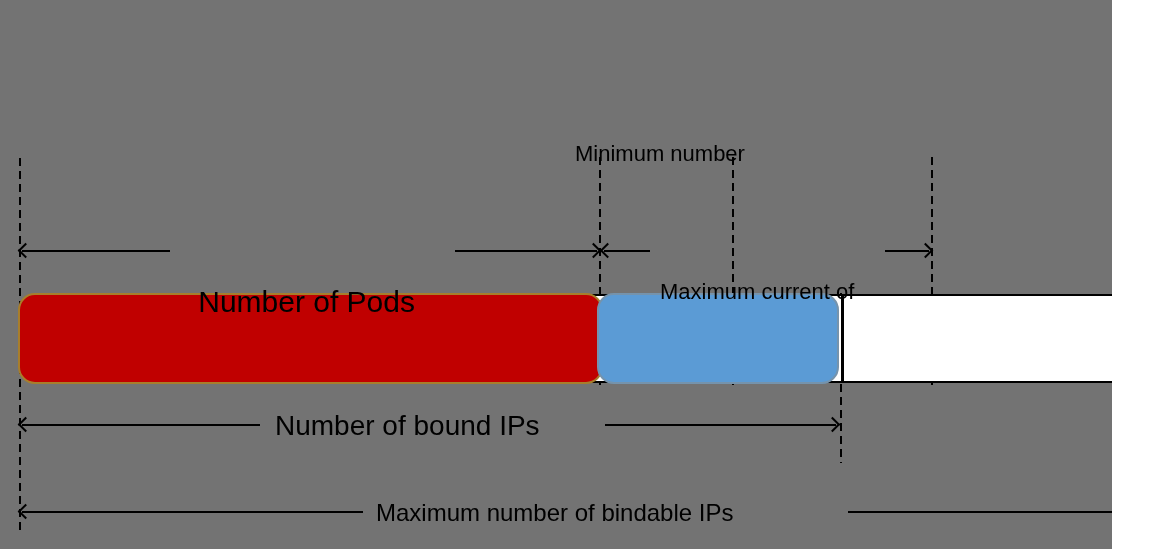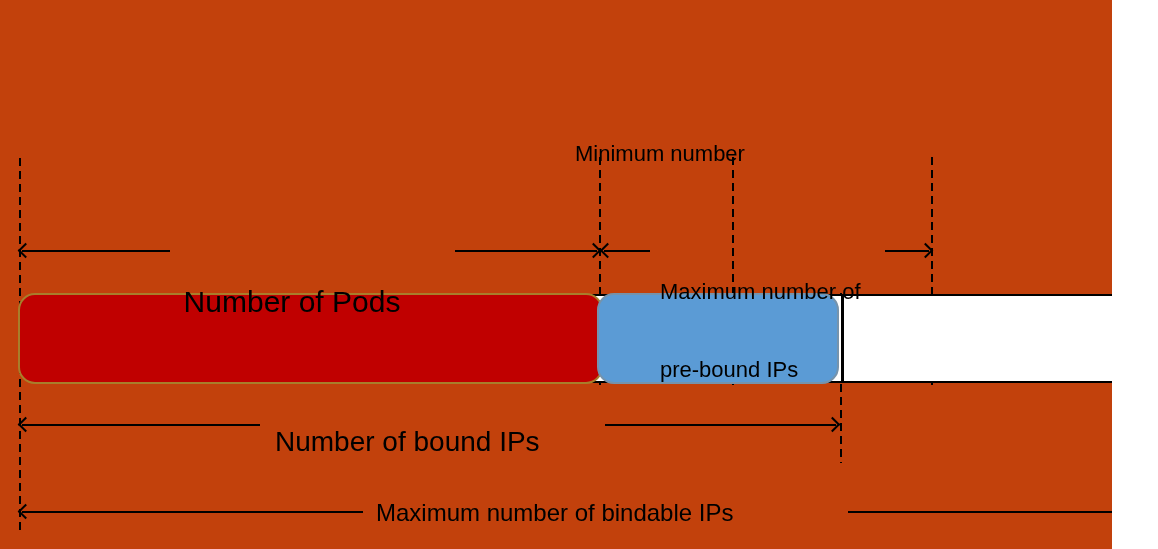--- a/index.html
+++ b/index.html
@@ -1,19 +1,19 @@
 <!DOCTYPE html>
 <html><head>
 <meta charset="utf-8">
 <style>
   html,body{margin:0;padding:0;background:#ffffff;}
   #canvas{
     position:relative;
     width:1112px;height:549px;
-    background:#c2410c;
+    background:#737373;
     font-family:"Liberation Sans", sans-serif;
     color:#000;
     overflow:hidden;
   }
   
   .vdash{
     position:absolute;width:2px;
     background:repeating-linear-gradient(180deg,#000 0 8px,transparent 8px 13px);
   }
   
@@ -34,23 +34,23 @@
     position:absolute;left:841px;top:294px;width:3px;height:89px;background:#000;
   }
   
   .measure{position:absolute;height:2px;background:#000;}
   .chev{position:absolute;width:11px;height:11px;box-sizing:border-box;}
   .chev-l{left:-2px;top:-5px;border-left:2.5px solid #000;border-bottom:2.5px solid #000;transform:rotate(45deg);}
   .chev-r{right:-2px;top:-5px;border-right:2.5px solid #000;border-top:2.5px solid #000;transform:rotate(45deg);}
   
   .lbl{position:absolute;white-space:pre;}
   #label-min-prebound{left:575px;top:86px;font-size:22px;line-height:27px;}
-  #label-pods{left:158px;top:219px;width:268px;text-align:center;font-size:30px;line-height:33px;}
+  #label-pods{left:147px;top:219px;width:268px;text-align:right;font-size:30px;line-height:33px;}
   #label-max-prebound{left:660px;top:227px;font-size:22px;line-height:26px;}
-  #label-bound{left:275px;top:411px;font-size:28px;line-height:30px;margin-top:16px;}
+  #label-bound{left:275px;top:411px;font-size:28px;line-height:30px;}
   #label-bindable{left:376px;top:496px;font-size:24px;line-height:33px;}
 </style>
 </head>
 <body>
 
 <div id="canvas">
 
   <div class="vdash" style="left:19px;top:158px;height:375px;"></div>
   <div class="vdash" style="left:599px;top:157px;height:228px;"></div>
   <div class="vdash" style="left:732px;top:157px;height:228px;"></div>
@@ -93,21 +93,20 @@
 
   <div class="lbl" id="label-min-prebound">
     <div>Minimum number</div>
   </div>
 
   <div class="lbl" id="label-pods">
     <div>Number of Pods</div>
   </div>
 
   <div class="lbl" id="label-max-prebound">
-    <div>Maximum number of</div>
-    <div>pre-bound IPs</div>
+    <div>Maximum current of</div>
   </div>
 
   <div class="lbl" id="label-bound">Number of bound IPs</div>
 
   <div class="lbl" id="label-bindable">Maximum number of bindable IPs</div>
 
 </div>
 
 </body></html>

